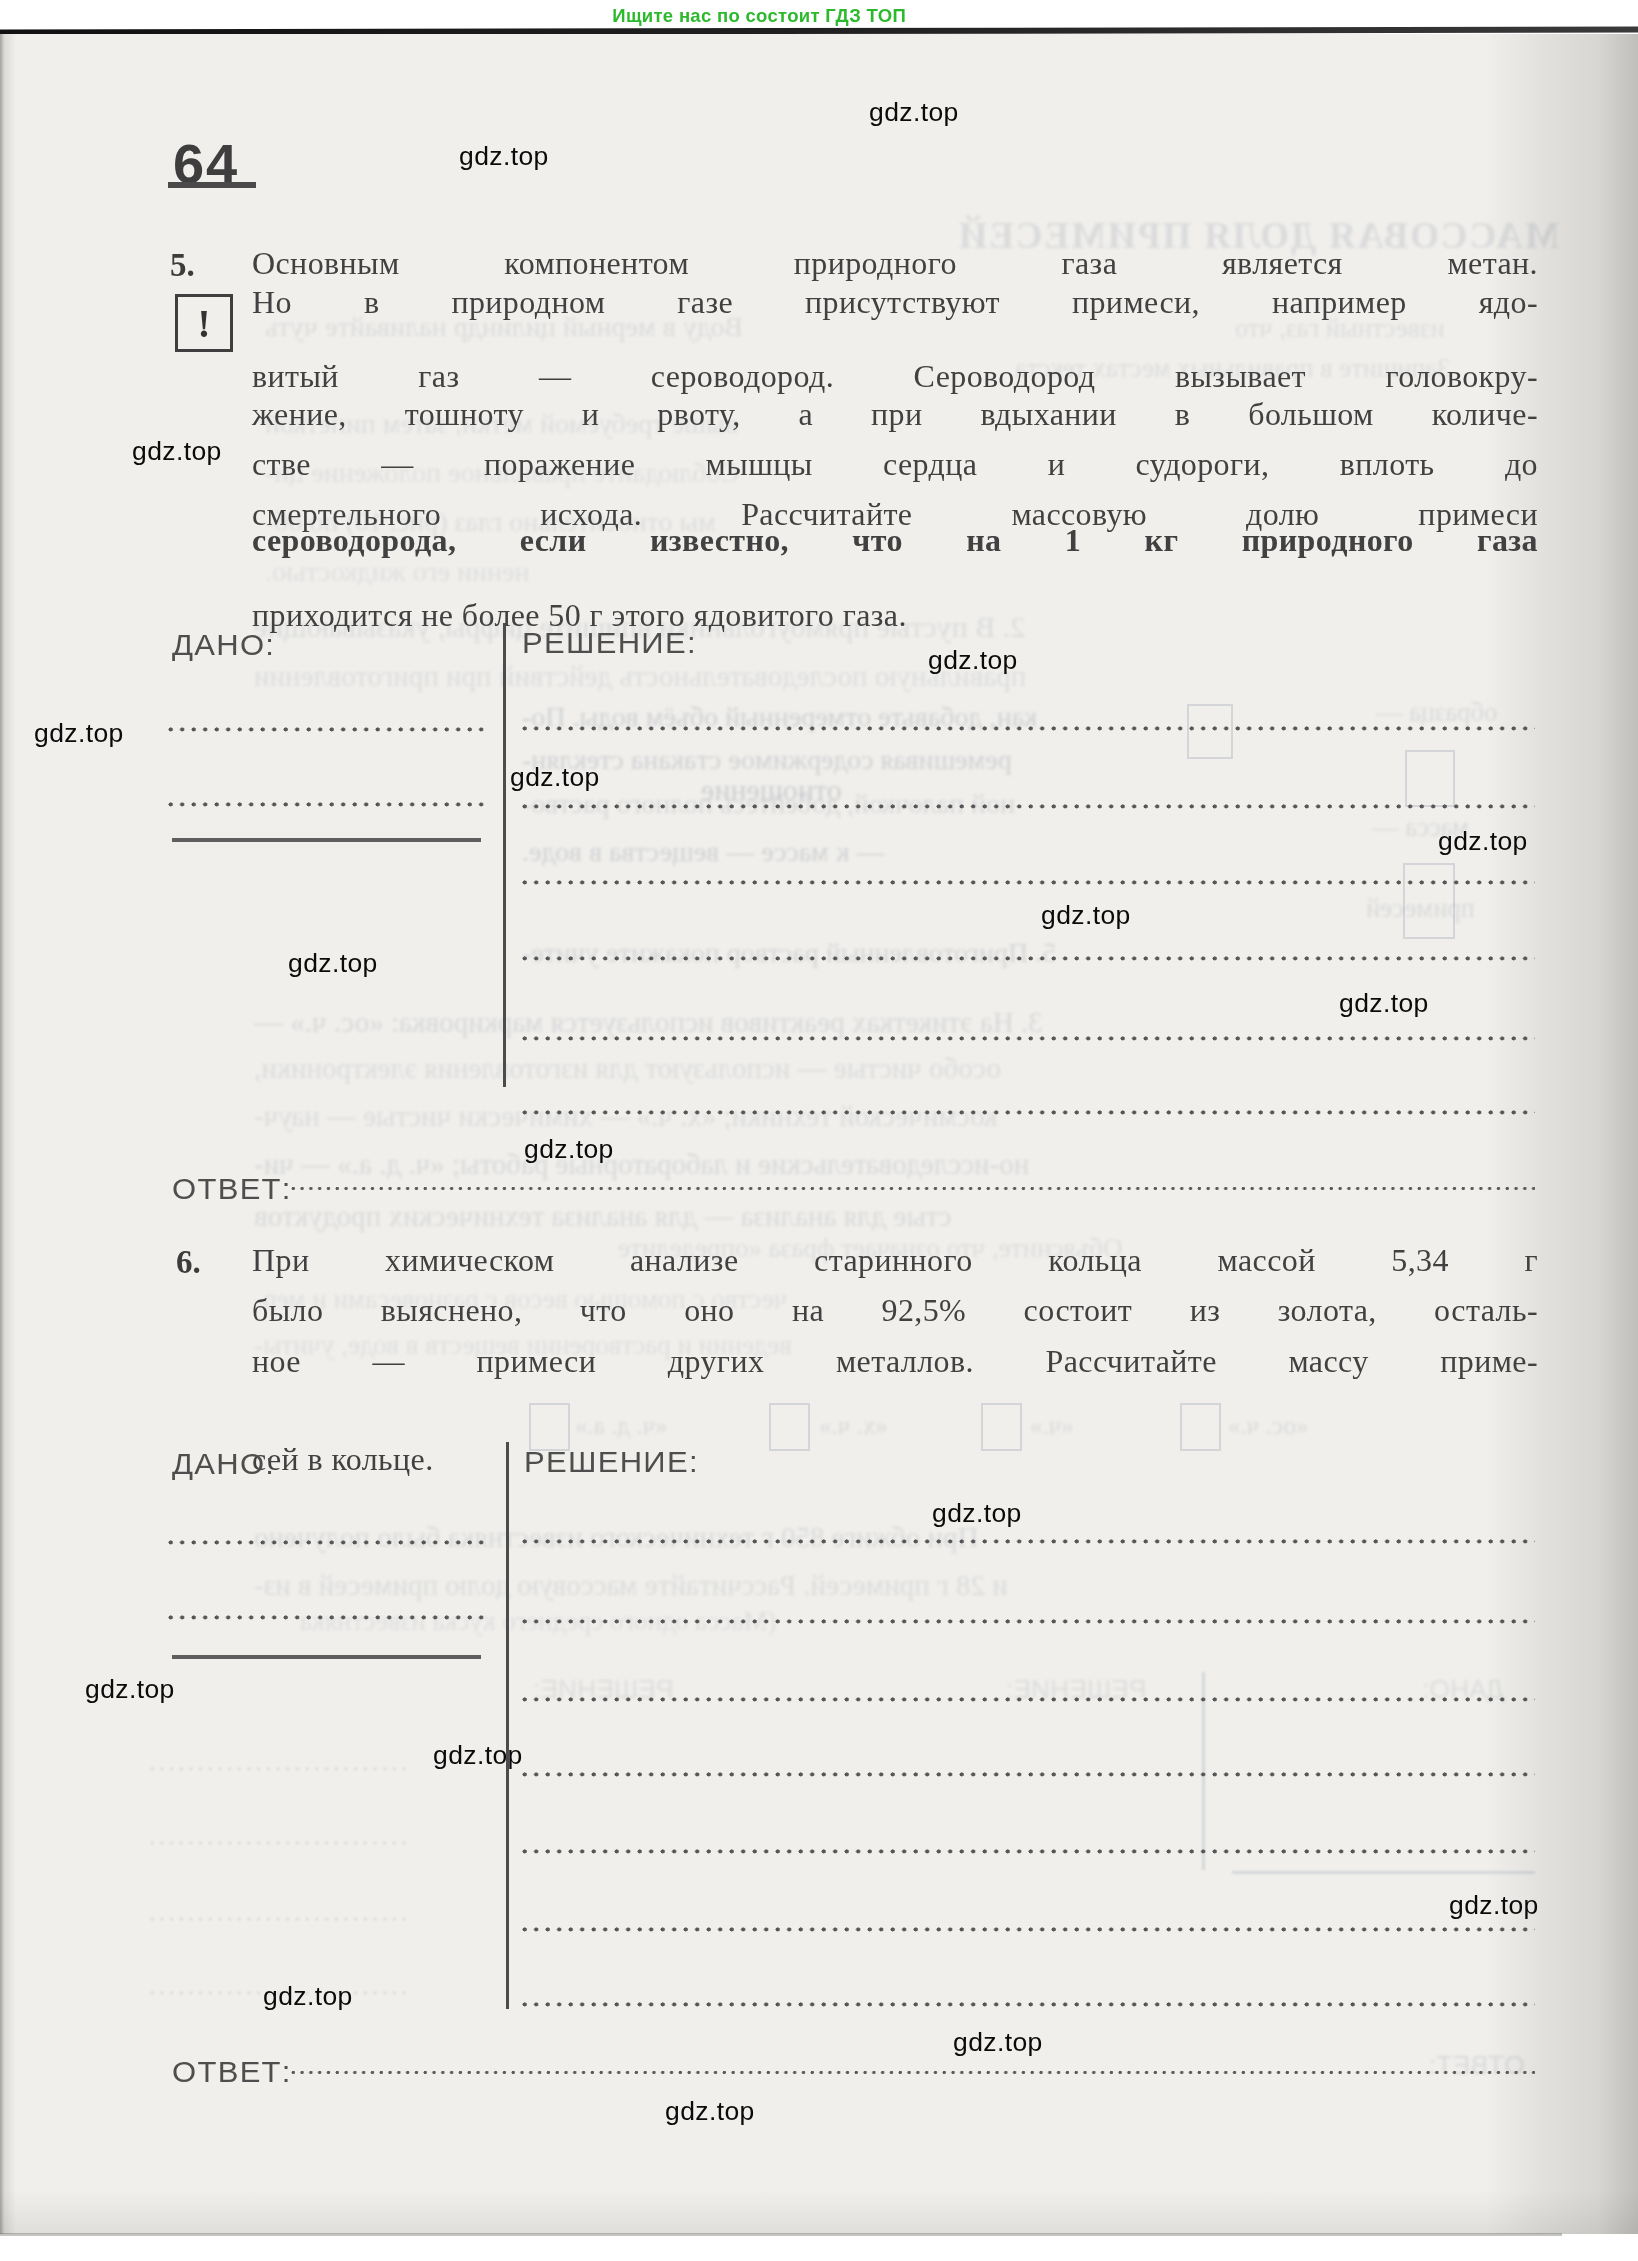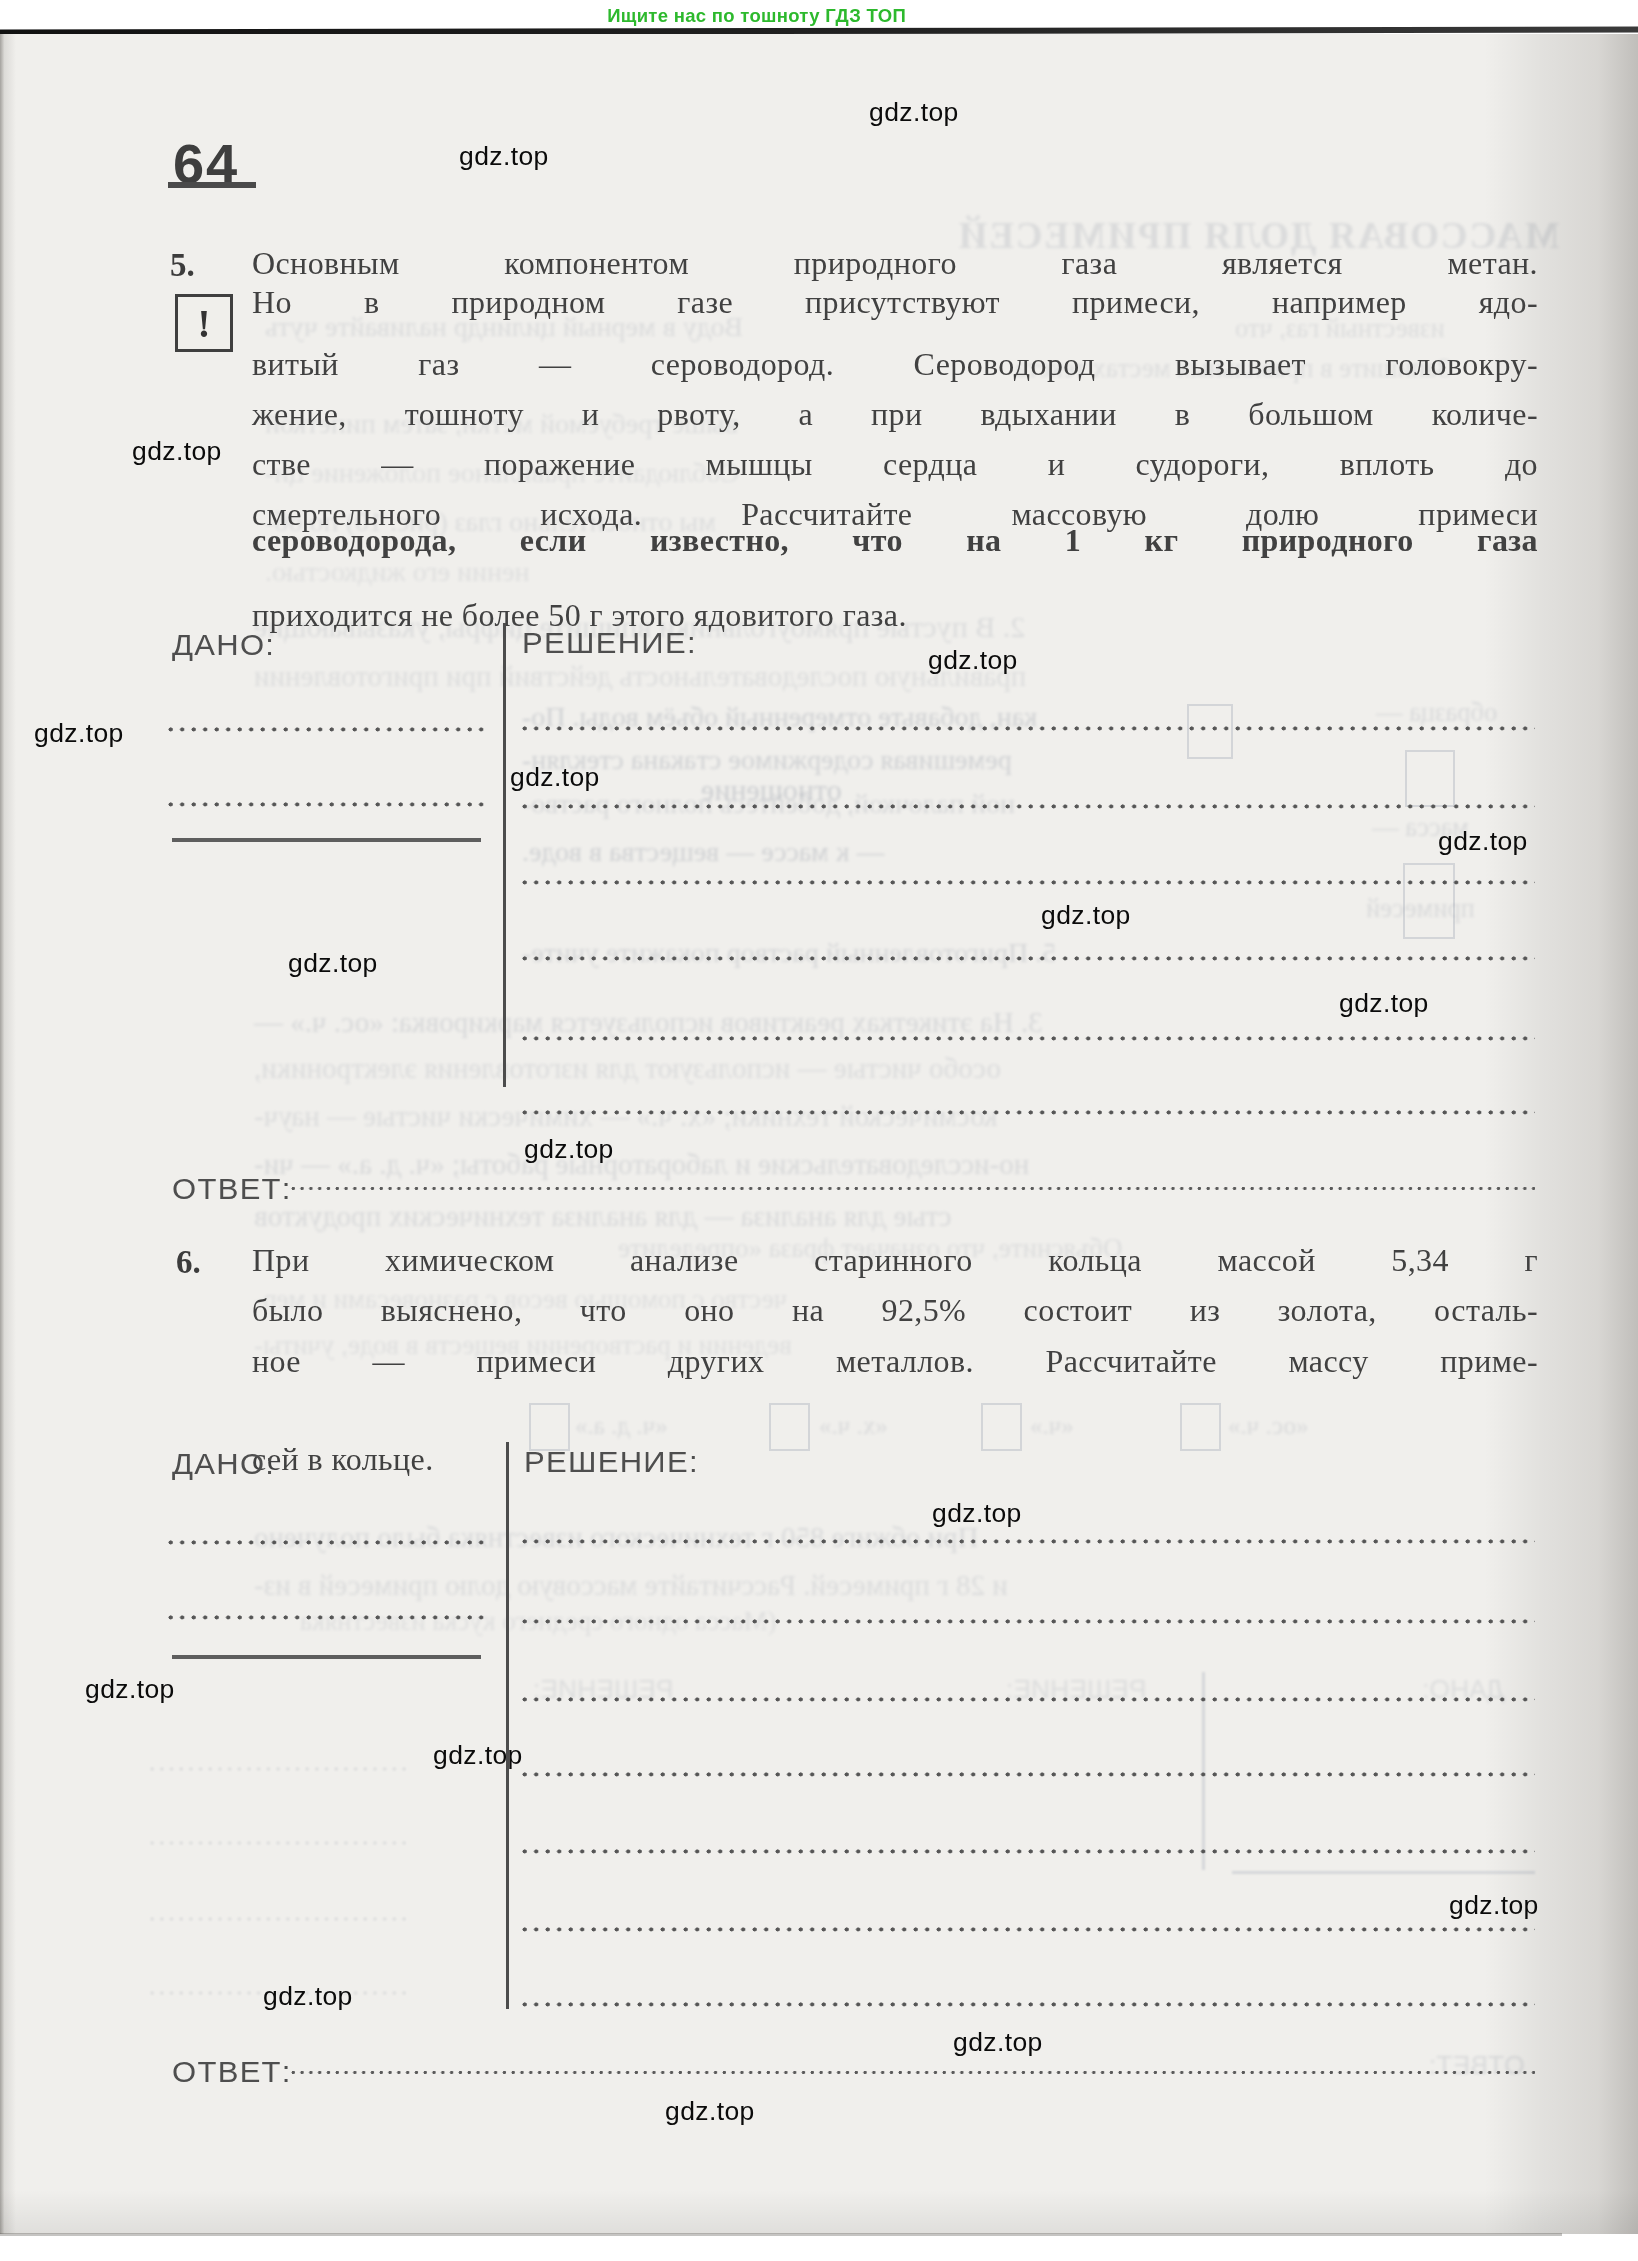--- a/index.html
+++ b/index.html
@@ -58,21 +58,21 @@
   
   .footer{position:absolute;top:2239px;left:0;width:1638px;text-align:center;
           font-family:"Liberation Sans",sans-serif;font-size:14px;font-weight:600;
           color:#7b3ea6;letter-spacing:0.4px;}
 </style>
 </head>
 <body>
 
 <div class="screen">
 
-  <div class="banner">Ищите нас по тошноту ГДЗ ТОП</div>
+  <div class="banner">Ищите нас по состоит ГДЗ ТОП</div>
   <div class="top-rule"></div>
 
   <div class="paper"></div>
   <div class="paper-bottom-edge"></div>
 
   <div>
     <span class="ghost big" style="left:957px;top:214px;opacity:0.11;">МАССОВАЯ ДОЛЯ ПРИМЕСЕЙ</span>
     <span class="ghost" style="left:265px;top:311px;opacity:0.11;">Воду в мерный цилиндр наливайте чуть</span>
     <span class="ghost" style="left:1235px;top:313px;opacity:0.10;font-size:26.5px;">известный газ, что</span>
     <span class="ghost" style="left:1015px;top:353px;opacity:0.10;font-size:26.5px;">Запишите в правильных местах текста</span>
@@ -149,21 +149,21 @@
   <span class="wm" style="left:953px;top:2027px;">gdz.top</span>
   <span class="wm" style="left:665px;top:2096px;">gdz.top</span>
 
   <div>
     <span class="pnum" style="left:170px;top:247px;position:absolute;">5.</span>
     <div class="warn-box">
       <span>!</span>
     </div>
     <div class="pline" style="top:247px;">Основным компонентом природного газа является метан.</div>
     <div class="pline" style="top:286px;">Но в природном газе присутствуют примеси, например ядо-</div>
-    <div class="pline" style="top:348px;">витый газ — сероводород. Сероводород вызывает головокру-</div>
+    <div class="pline" style="top:360px;">витый газ — сероводород. Сероводород вызывает головокру-</div>
     <div class="pline" style="top:398px;">жение, тошноту и рвоту, а при вдыхании в большом количе-</div>
     <div class="pline" style="top:448px;">стве — поражение мышцы сердца и судороги, вплоть до</div>
     <div class="pline" style="top:498px;">смертельного исхода. Рассчитайте массовую долю примеси</div>
     <div class="pline" style="top:524px;font-weight:bold;">сероводорода, если известно, что на 1 кг природного газа</div>
     <div class="pline last" style="top:599px;">приходится не более 50 г этого ядовитого газа.</div>
 
     <span class="lbl" style="left:172px;top:628px;">ДАНО:</span>
     <span class="lbl" style="left:522px;top:626px;">РЕШЕНИЕ:</span>
     <div class="divider" style="left:503px;top:623px;height:464px;"></div>
 

